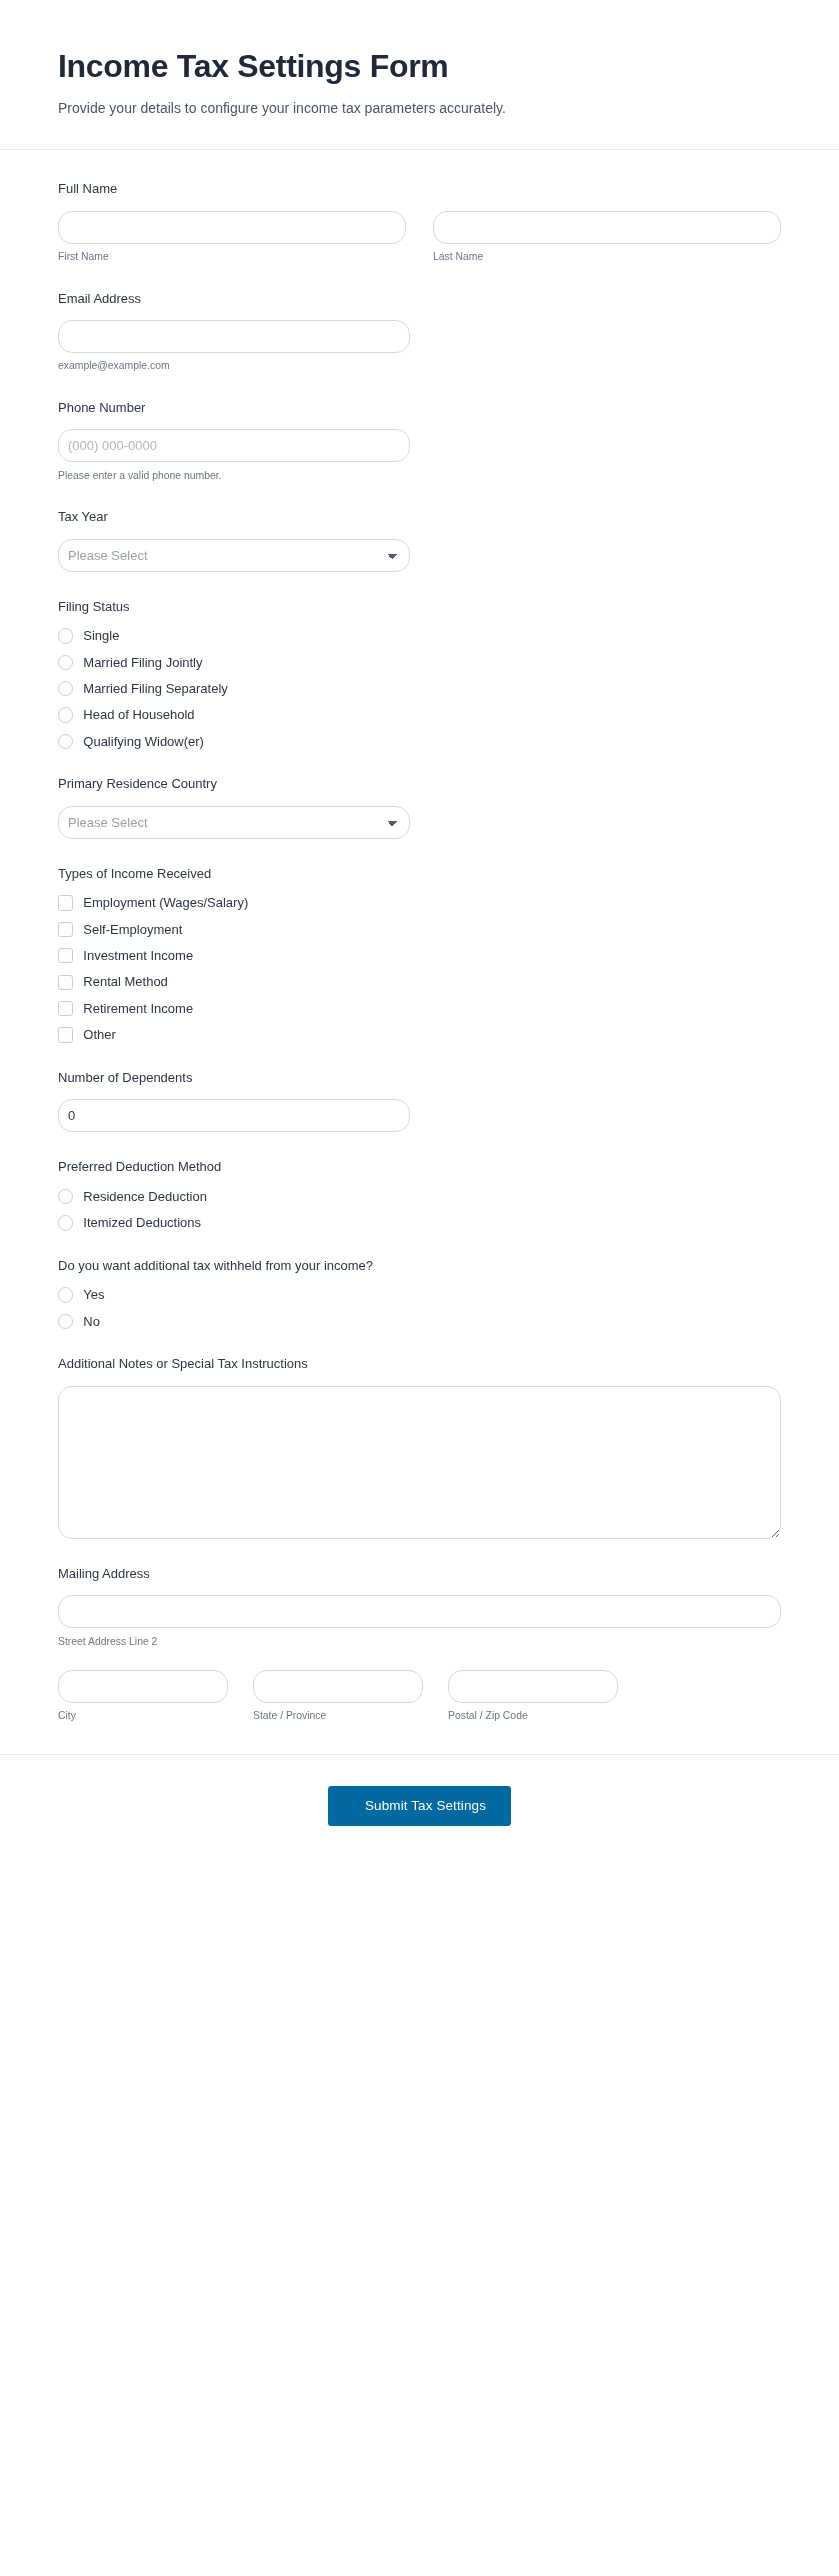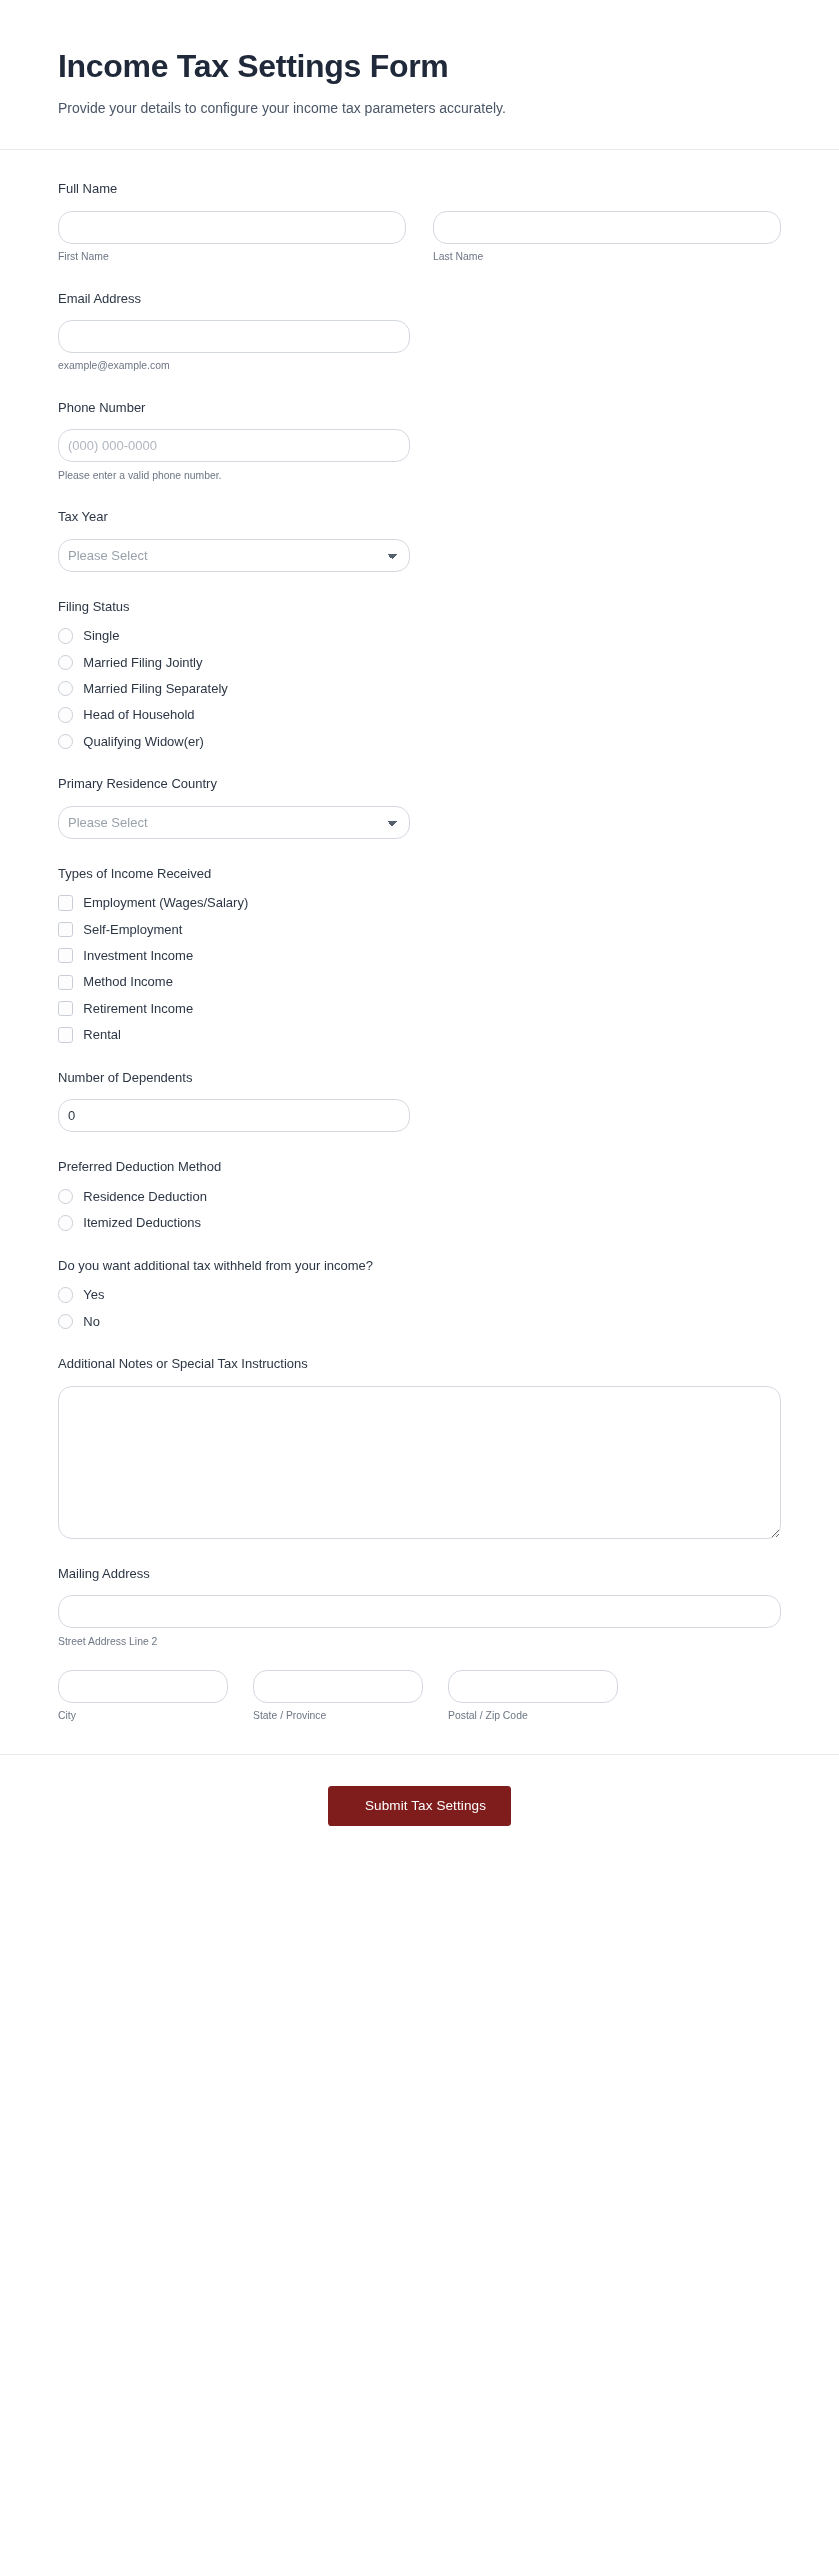--- a/index.html
+++ b/index.html
@@ -253,29 +253,29 @@
         <div class="choice-row">
           <span class="check-mark"></span>
           <span class="choice-text">Self-Employment</span>
         </div>
         <div class="choice-row">
           <span class="check-mark"></span>
           <span class="choice-text">Investment Income</span>
         </div>
         <div class="choice-row">
           <span class="check-mark"></span>
-          <span class="choice-text">Method Income</span>
+          <span class="choice-text">Rental Method</span>
         </div>
         <div class="choice-row">
           <span class="check-mark"></span>
           <span class="choice-text">Retirement Income</span>
         </div>
         <div class="choice-row">
           <span class="check-mark"></span>
-          <span class="choice-text">Rental</span>
+          <span class="choice-text">Other</span>
         </div>
       </div>
     </div>
 
     <div class="field-block">
       <span class="field-label">Number of Dependents</span>
       <div style="width:352px;">
         <input class="input-ctl" type="text" value="0" style="">
       </div>
     </div>
@@ -334,17 +334,17 @@
         <div>
           <input class="input-ctl" type="text" value="" style="">
           <span class="sub-label">Postal / Zip Code</span>
         </div>
       </div>
     </div>
 
   </div>
 
   <div class="form-footer">
-    <button class="submit-btn" style="background: #7f1d1d; padding-left: 37px;">Submit Tax Settings</button>
+    <button class="submit-btn" style="background: #0369a1; padding-left: 37px;">Submit Tax Settings</button>
   </div>
 
 </div>
 
 
 </body></html>

